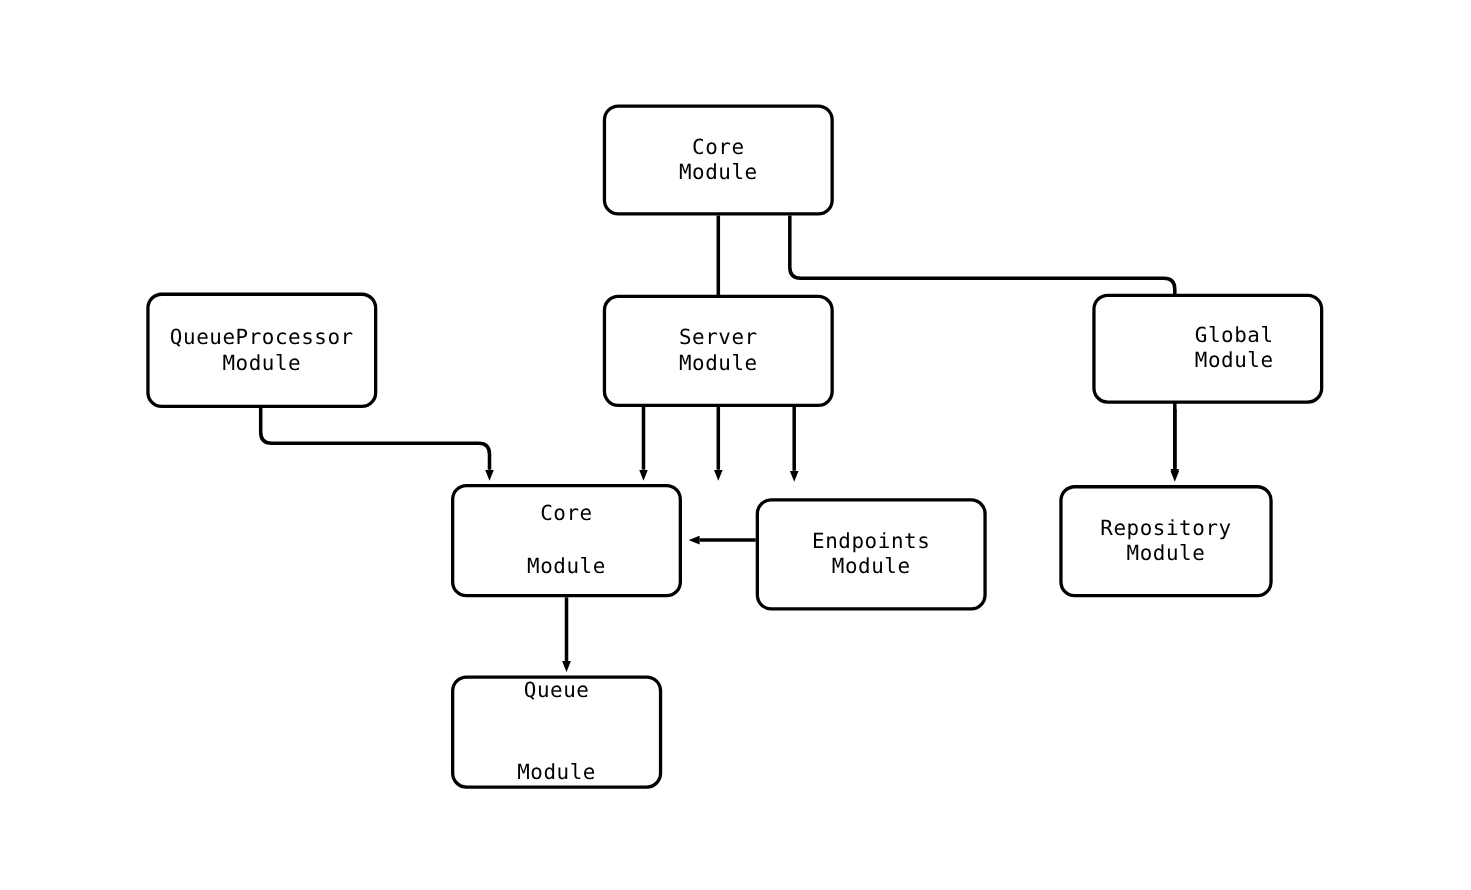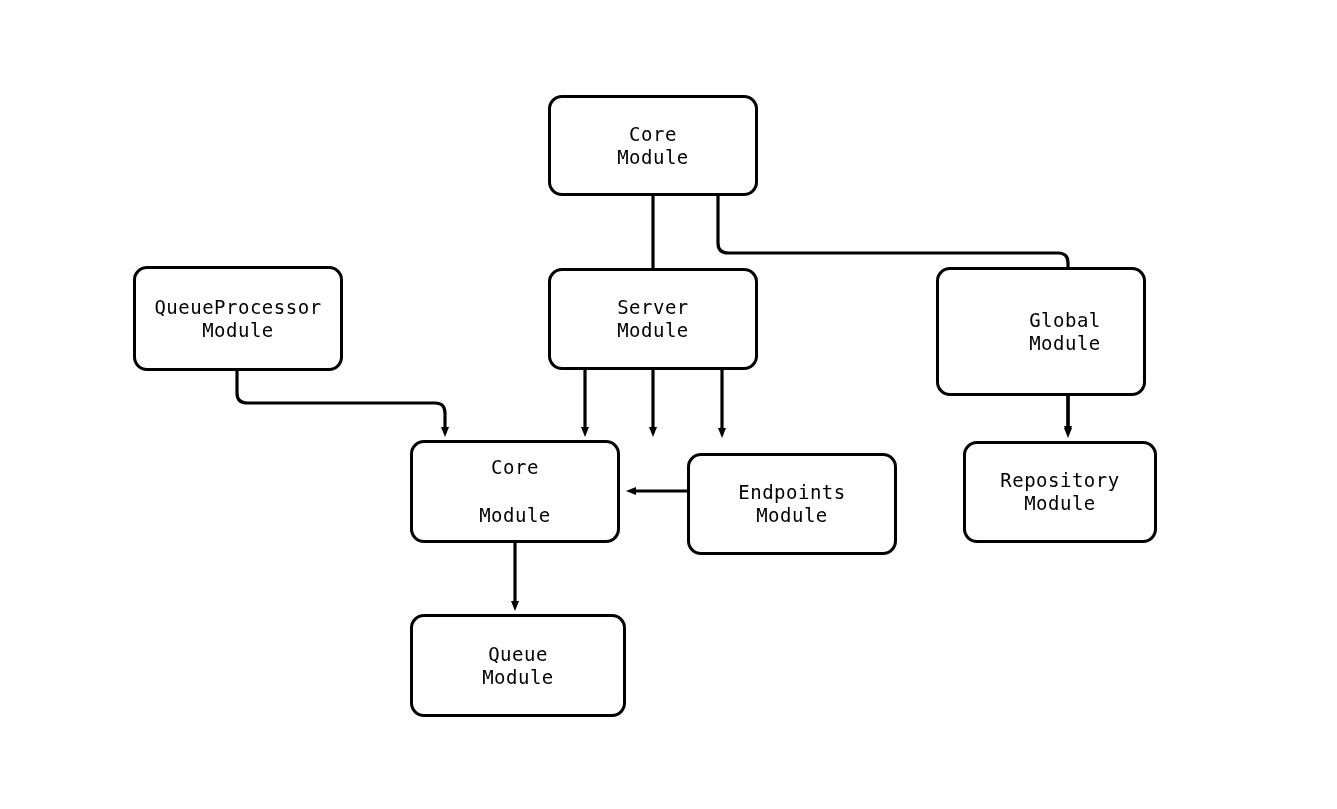--- a/index.html
+++ b/index.html
@@ -77,38 +77,38 @@
   <div class="node" style="left: 133px; top: 266px; width: 210px; height: 105px;">
     <div class="node-label">QueueProcessor</div>
     <div class="node-label">Module</div>
   </div>
 
   <div class="node" style="left: 548px; top: 268px; width: 210px; height: 102px;">
     <div class="node-label">Server</div>
     <div class="node-label">Module</div>
   </div>
 
-  <div class="node" style="left: 936px; top: 267px; width: 210px; height: 129px; padding-left: 48px;">
+  <div class="node" style="left: 993px; top: 267px; width: 210px; height: 100px; padding-left: 48px;">
     <div class="node-label">Global</div>
     <div class="node-label">Module</div>
   </div>
 
   <div class="node" style="left: 410px; top: 440px; width: 210px; height: 103px; gap: 25px;">
     <div class="node-label">Core</div>
     <div class="node-label">Module</div>
   </div>
 
   <div class="node" style="left: 687px; top: 441px; width: 210px; height: 102px; margin-top: 12px;">
     <div class="node-label">Endpoints</div>
     <div class="node-label">Module</div>
   </div>
 
   <div class="node" style="left: 963px; top: 441px; width: 194px; height: 102px;">
     <div class="node-label">Repository</div>
     <div class="node-label">Module</div>
   </div>
 
-  <div class="node" style="left: 410px; top: 614px; width: 216px; height: 103px;">
+  <div class="node" style="left: 410px; top: 614px; width: 192px; height: 103px; justify-content: space-between;">
     <div class="node-label">Queue</div>
     <div class="node-label">Module</div>
   </div>
 
 </div>
 
 </body></html>

